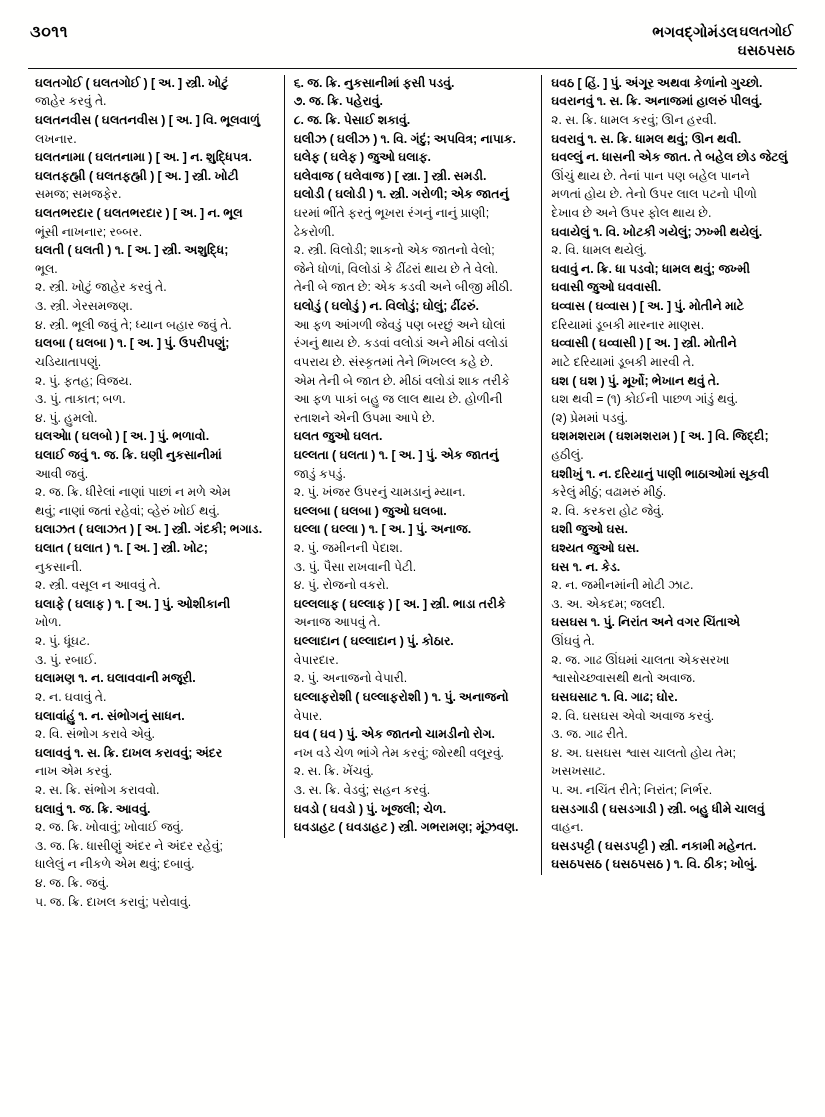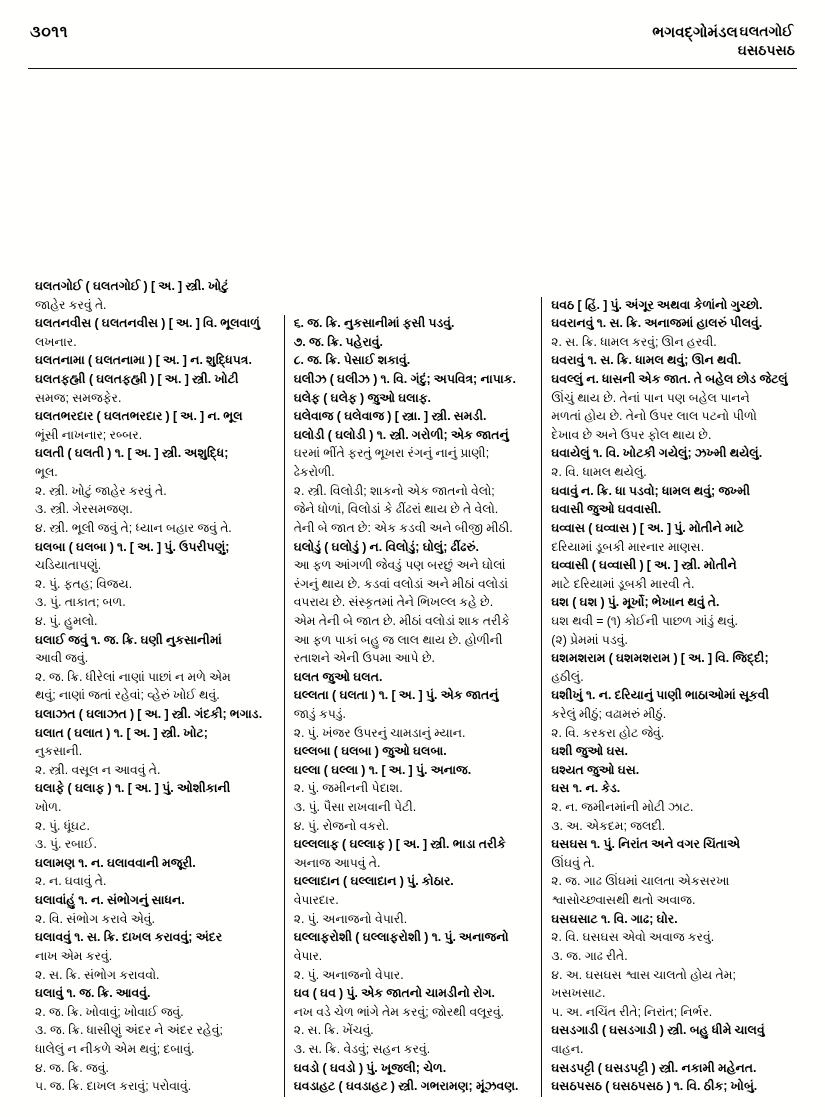--- a/index.html
+++ b/index.html
@@ -47,33 +47,32 @@
     text-align: center;
     line-height: 1.35;
   }
   .rule {
     border-top: 1.5px solid #111;
     margin: 2px 2px 6px 2px;
   }
   .columns {
     display: flex;
     height: 1022px;
-    align-items: flex-end;
+    align-items: flex-start;
   }
   .col {
     width: 33.33%;
     box-sizing: border-box;
     padding: 0 9px;
     font-size: 12.4px;
     line-height: 1.42;
     overflow: hidden;
   }
   .col + .col {
     border-left: 1.4px solid #111;
-    margin-top: 34px;
   }
   .entry {
     margin-bottom: 1px;
     text-align: left;
     word-spacing: -0.2px;
   }
   .hw {
     font-weight: bold;
   }
   .sense {
@@ -143,20 +142,23 @@
           <div class="cont">૪. સ્ત્રી. ભૂલી જવું તે; ધ્યાન બહાર જવું તે.</div>
         </div>
         <div class="entry">
           <div class="sense hw">ઘલબા ( ઘલબા ) ૧. [ અ. ] પું. ઉપરીપણું;</div>
           <div class="cont">ચડિયાતાપણું.</div>
           <div class="cont">૨. પું. ફતહ; વિજય.</div>
           <div class="cont">૩. પું. તાકાત; બળ.</div>
           <div class="cont">૪. પું. હુમલો.</div>
         </div>
         <div class="entry">
+          <div class="sense hw">ઘલઆેા ( ઘલબો ) [ અ. ] પું. ભળાવો.</div>
+        </div>
+        <div class="entry">
           <div class="sense hw">ઘલાઈ જવું ૧. જ. ક્રિ. ઘણી નુકસાનીમાં</div>
           <div class="cont">આવી જવું.</div>
           <div class="cont">૨. જ. ક્રિ. ધીરેલાં નાણાં પાછાં ન મળે એમ</div>
           <div class="cont">થવું; નાણાં જતાં રહેવાં; વ્હેરું ખોઈ થવું.</div>
         </div>
         <div class="entry">
           <div class="sense hw">ઘલાઝત ( ઘલાઝત ) [ અ. ] સ્ત્રી. ગંદકી; ભગાડ.</div>
         </div>
         <div class="entry">
           <div class="sense hw">ઘલાત ( ઘલાત ) ૧. [ અ. ] સ્ત્રી. ખોટ;</div>
@@ -251,21 +253,20 @@
         <div class="entry">
           <div class="sense hw">ઘલ્લાદાન ( ઘલ્લાદાન ) પું. કોઠાર.</div>
         </div>
         <div class="entry">
           <div class="cont">વેપારદાર.</div>
           <div class="cont">૨. પું. અનાજનો વેપારી.</div>
         </div>
         <div class="entry">
           <div class="sense hw">ઘલ્લાફરોશી ( ઘલ્લાફરોશી ) ૧. પું. અનાજનો</div>
           <div class="cont">વેપાર.</div>
-          <div class="cont">૨. પું. અનાજનો વેપાર.</div>
         </div>
         <div class="entry">
           <div class="sense hw">ઘવ ( ઘવ ) પું. એક જાતનો ચામડીનો રોગ.</div>
         </div>
         <div class="entry">
           <div class="cont">નખ વડે ચેળ ભાંગે તેમ કરવું; જોરથી વલૂરવું.</div>
           <div class="cont">૨. સ. ક્રિ. ખેંચવું.</div>
           <div class="cont">૩. સ. ક્રિ. વેડવું; સહન કરવું.</div>
         </div>
         <div class="entry">

